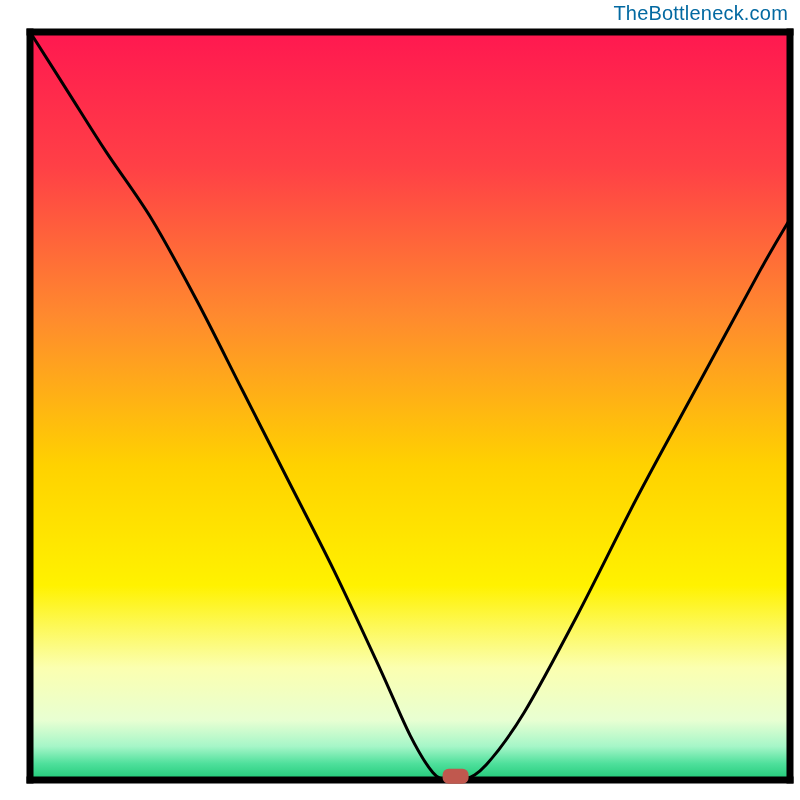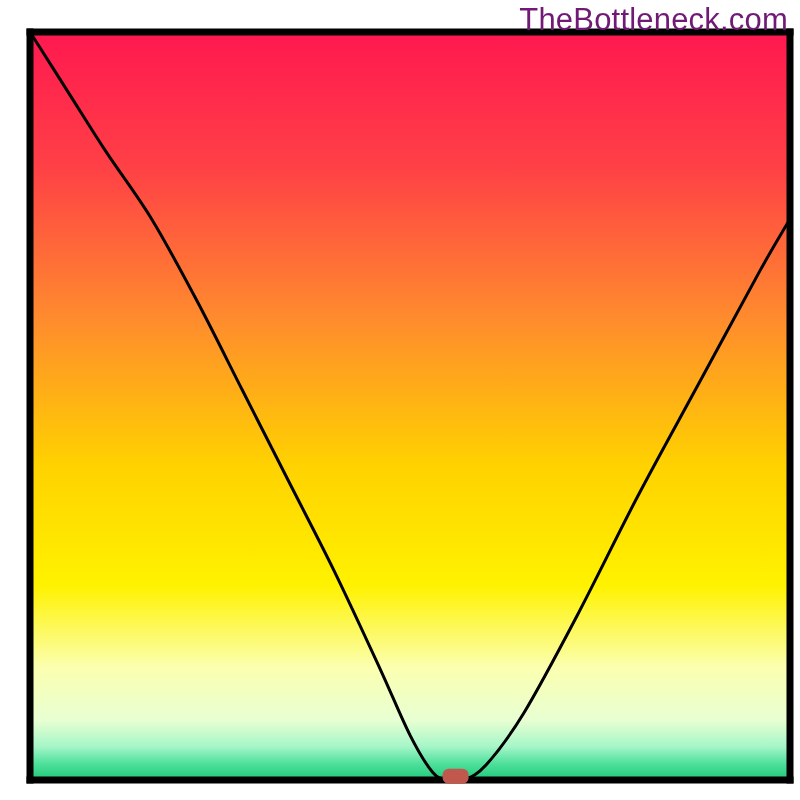--- a/index.html
+++ b/index.html
@@ -13,23 +13,23 @@
   }
   .stage {
     position: relative;
     width: 800px;
     height: 800px;
   }
   .watermark {
     position: absolute;
     top: 2px;
     right: 12px;
-    font-size: 31px;
+    font-size: 20px;
     font-weight: 500;
-    color: #701a75;
+    color: #0369a1;
     letter-spacing: 0.2px;
     z-index: 10;
   }
   svg.chart {
     position: absolute;
     top: 0;
     left: 0;
     width: 800px;
     height: 800px;
     display: block;

